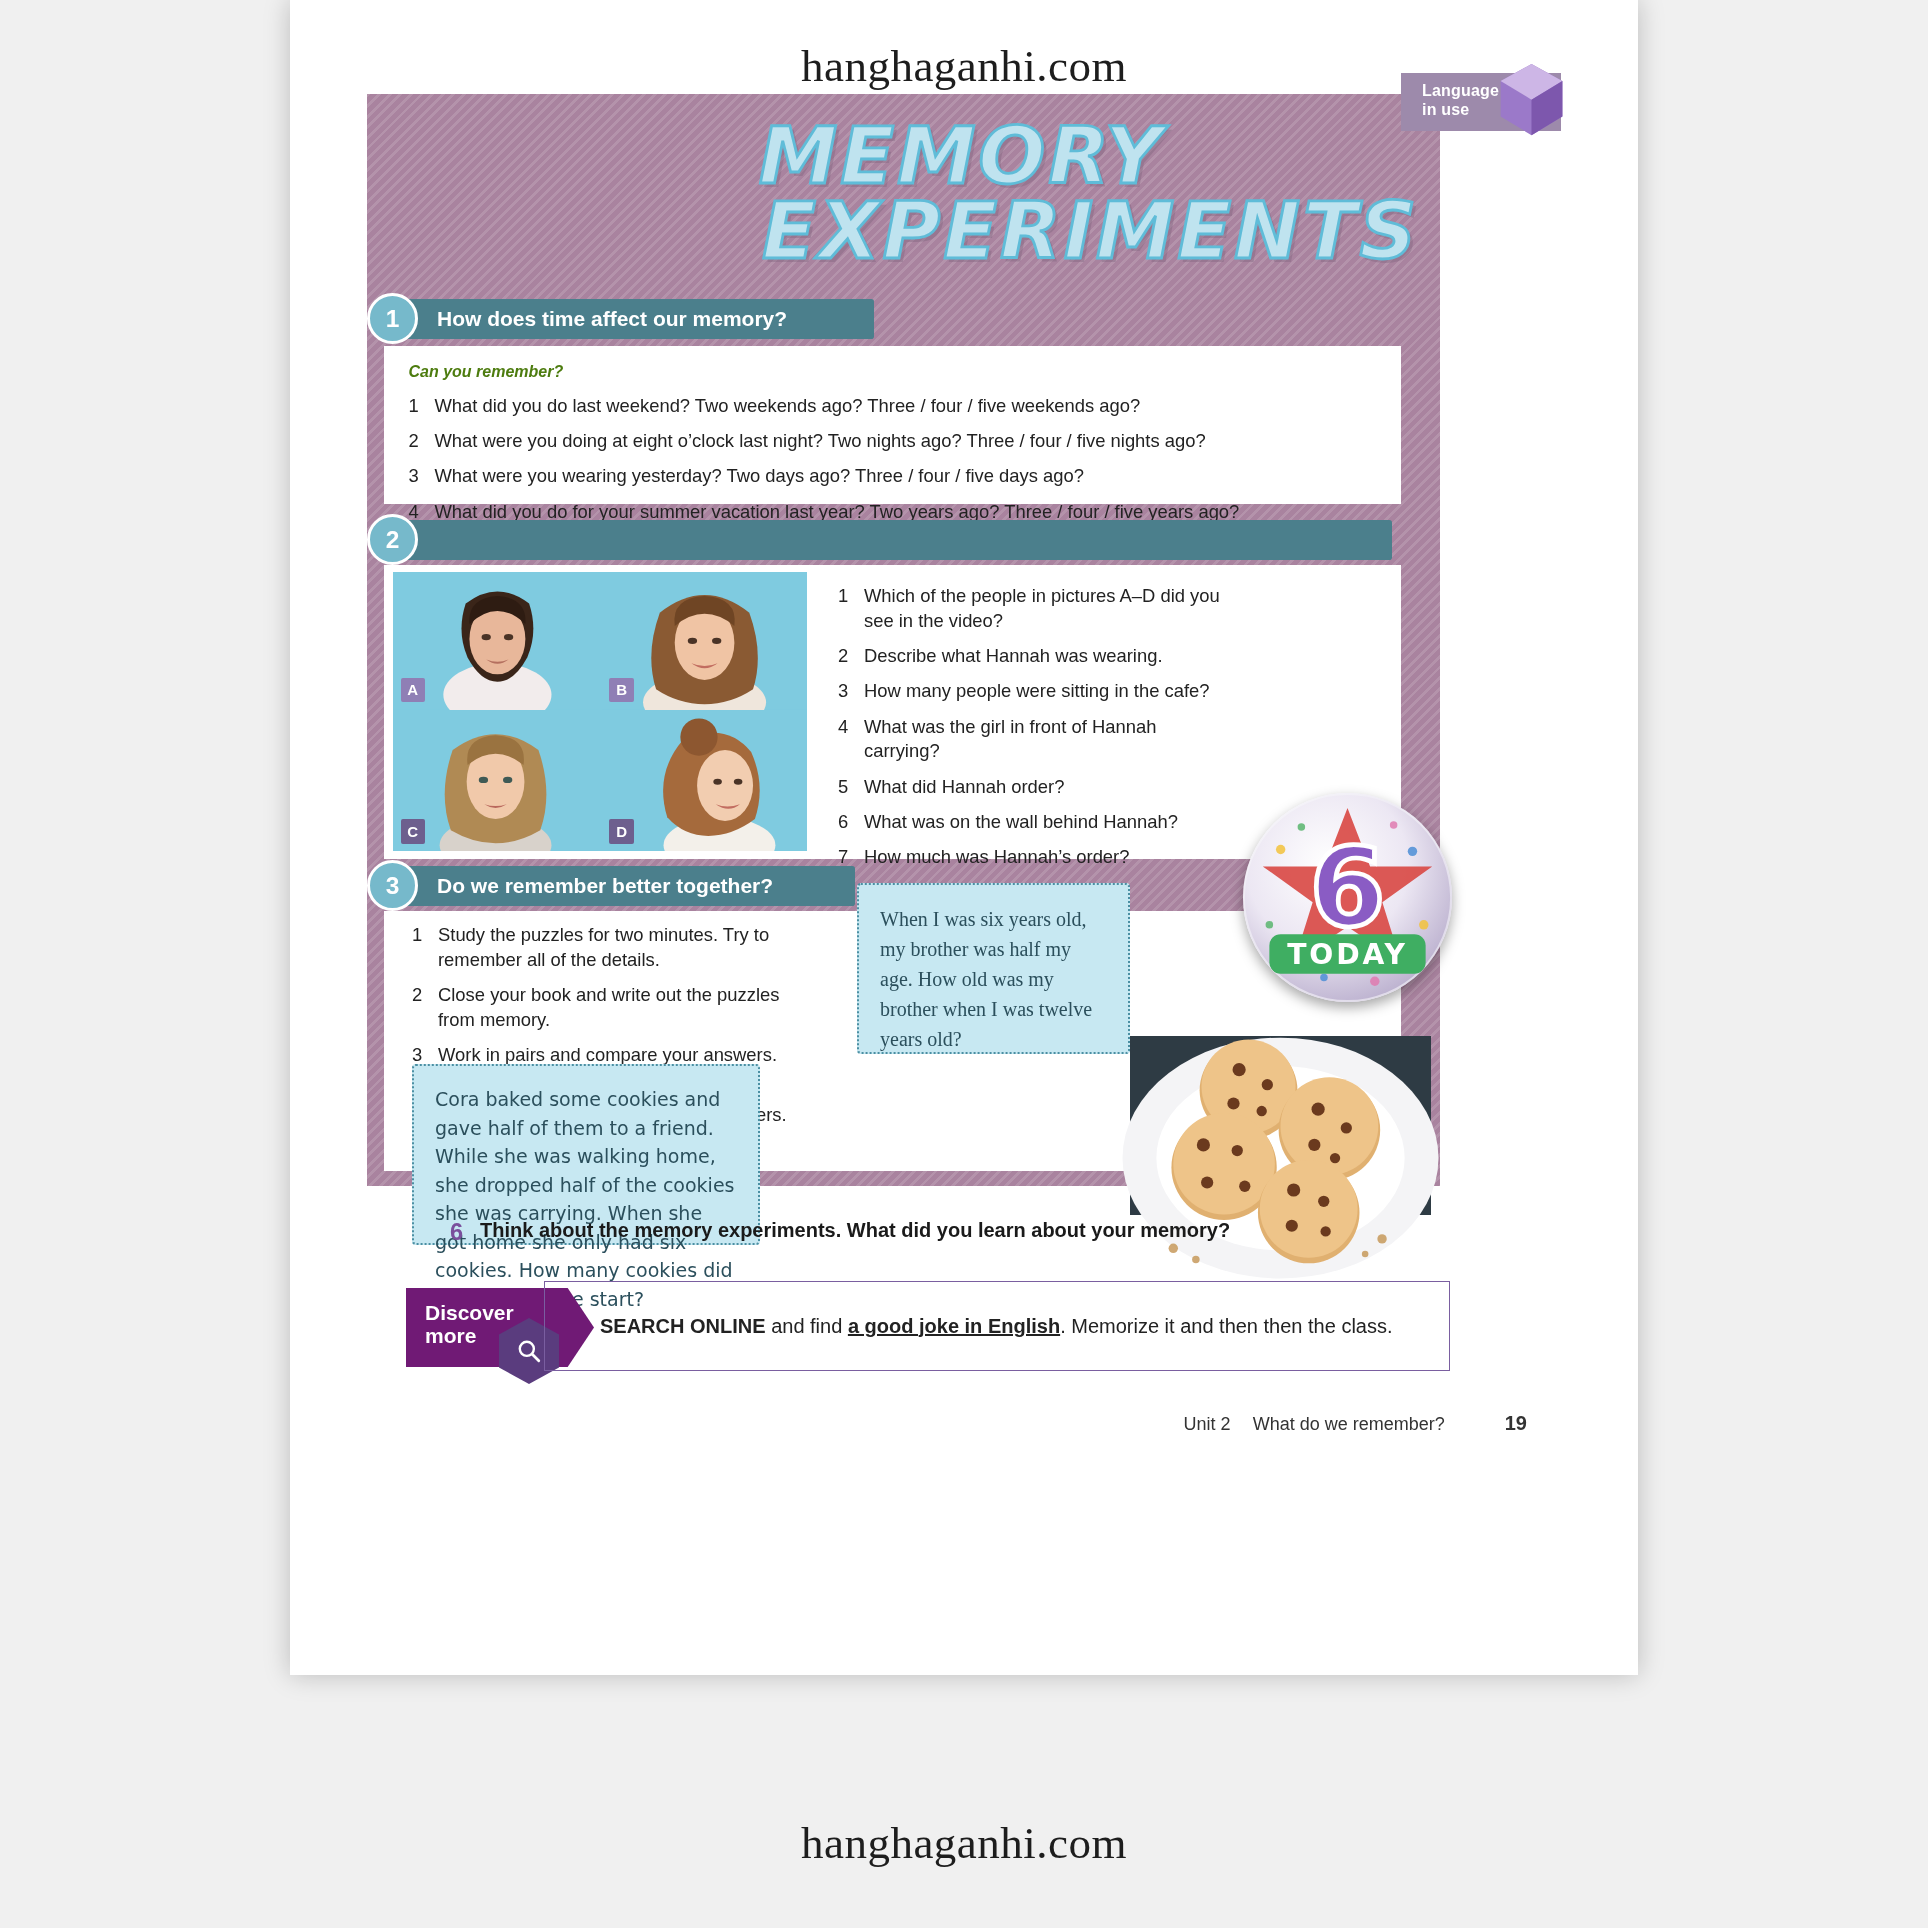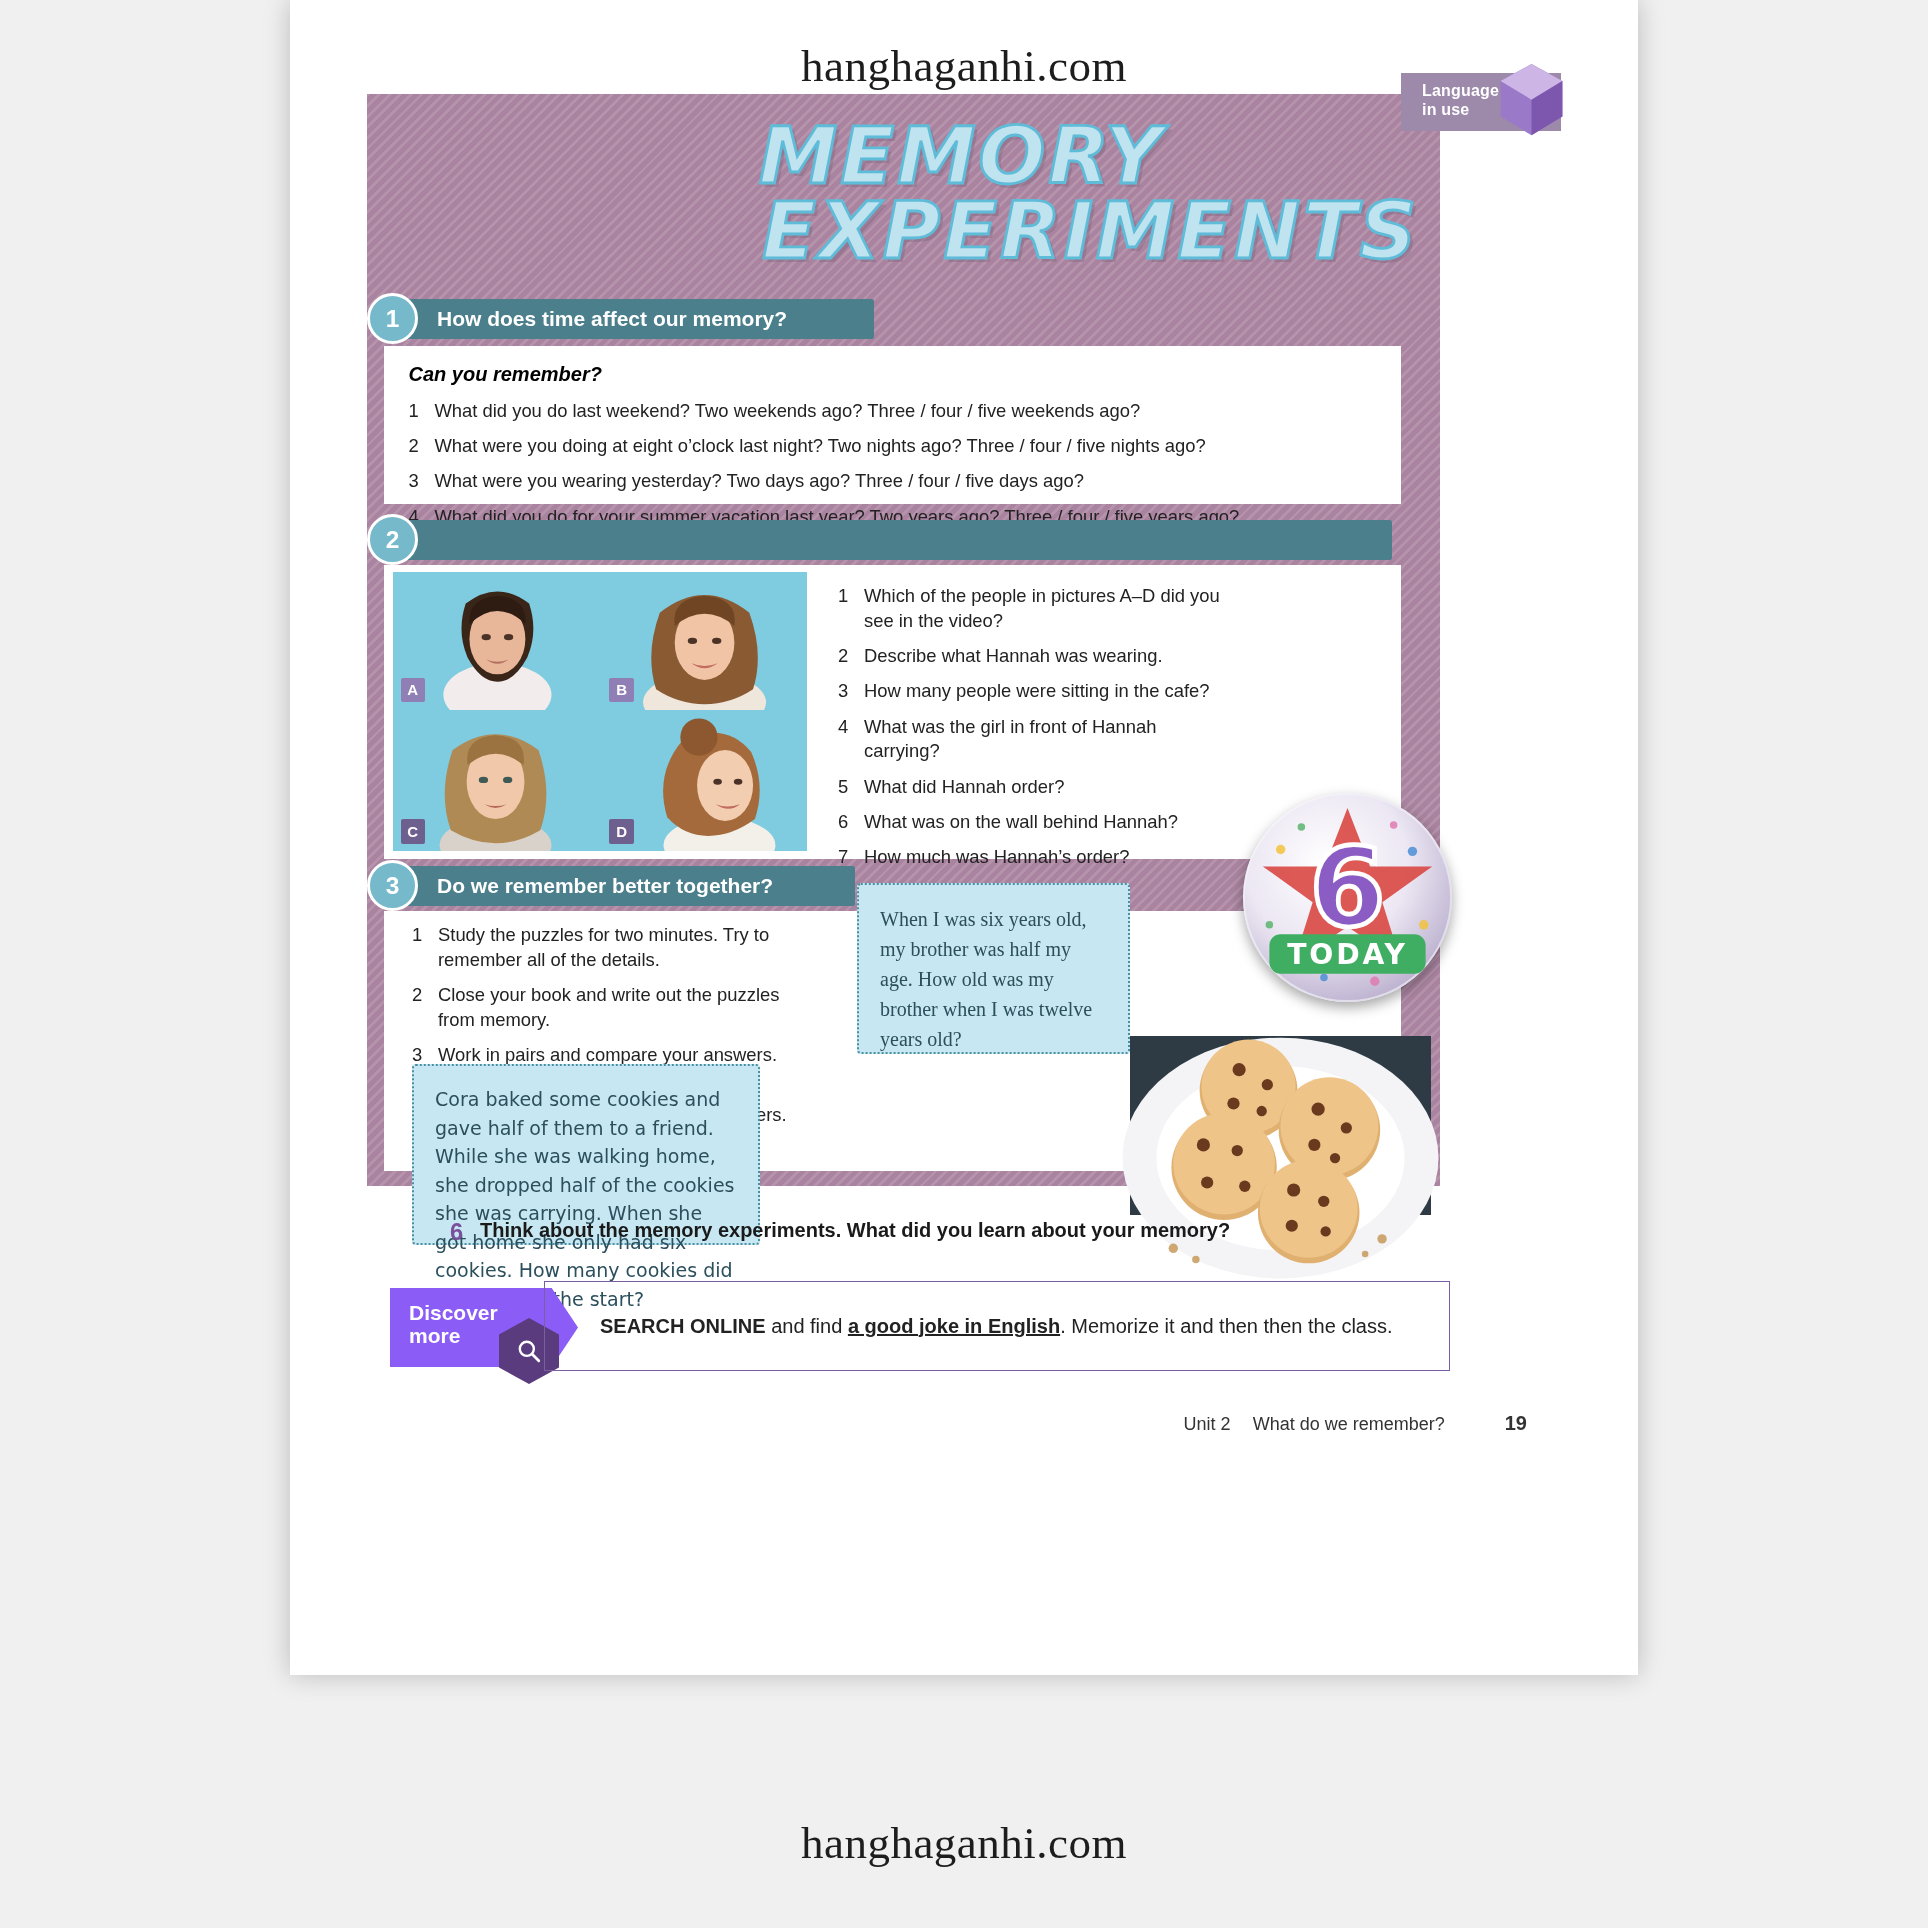--- a/index.html
+++ b/index.html
@@ -161,24 +161,24 @@
     margin-bottom: 10.4px;
   }
   .qnum {
     width: 26px;
     flex: 0 0 26px;
     color: #222222;
   }
   .qtext { flex: 1; }
 
   .can-you {
-    color: #000000;
+    color: #4d7c0f;
     font-style: italic;
     font-weight: bold;
-    font-size: 20px;
+    font-size: 16px;
     margin-bottom: 13px;
   }
 
   
   .photo-grid {
     position: absolute;
     display: grid;
     grid-template-columns: 1fr 1fr;
     grid-template-rows: 1fr 1fr;
     gap: 3.8px;
@@ -269,25 +269,25 @@
   }
   .q6 .n {
     color: #7a4f9c;
     font-size: 23.5px;
     margin-right: 17px;
     font-weight: bold;
   }
 
   .discover {
     position: absolute;
-    left: 100px;
+    left: 116px;
     top: 1288px;
     width: 188px;
     height: 79px;
-    background: #8b5cf6;
+    background: #701a75;
     color: #ffffff;
     clip-path: polygon(0 0, 86% 0, 100% 50%, 86% 100%, 0 100%);
     font-size: 21px;
     font-weight: bold;
     line-height: 1.1;
     padding: 13px 0 0 19px;
     box-sizing: border-box;
   }
   .discover-hex {
     position: absolute;

